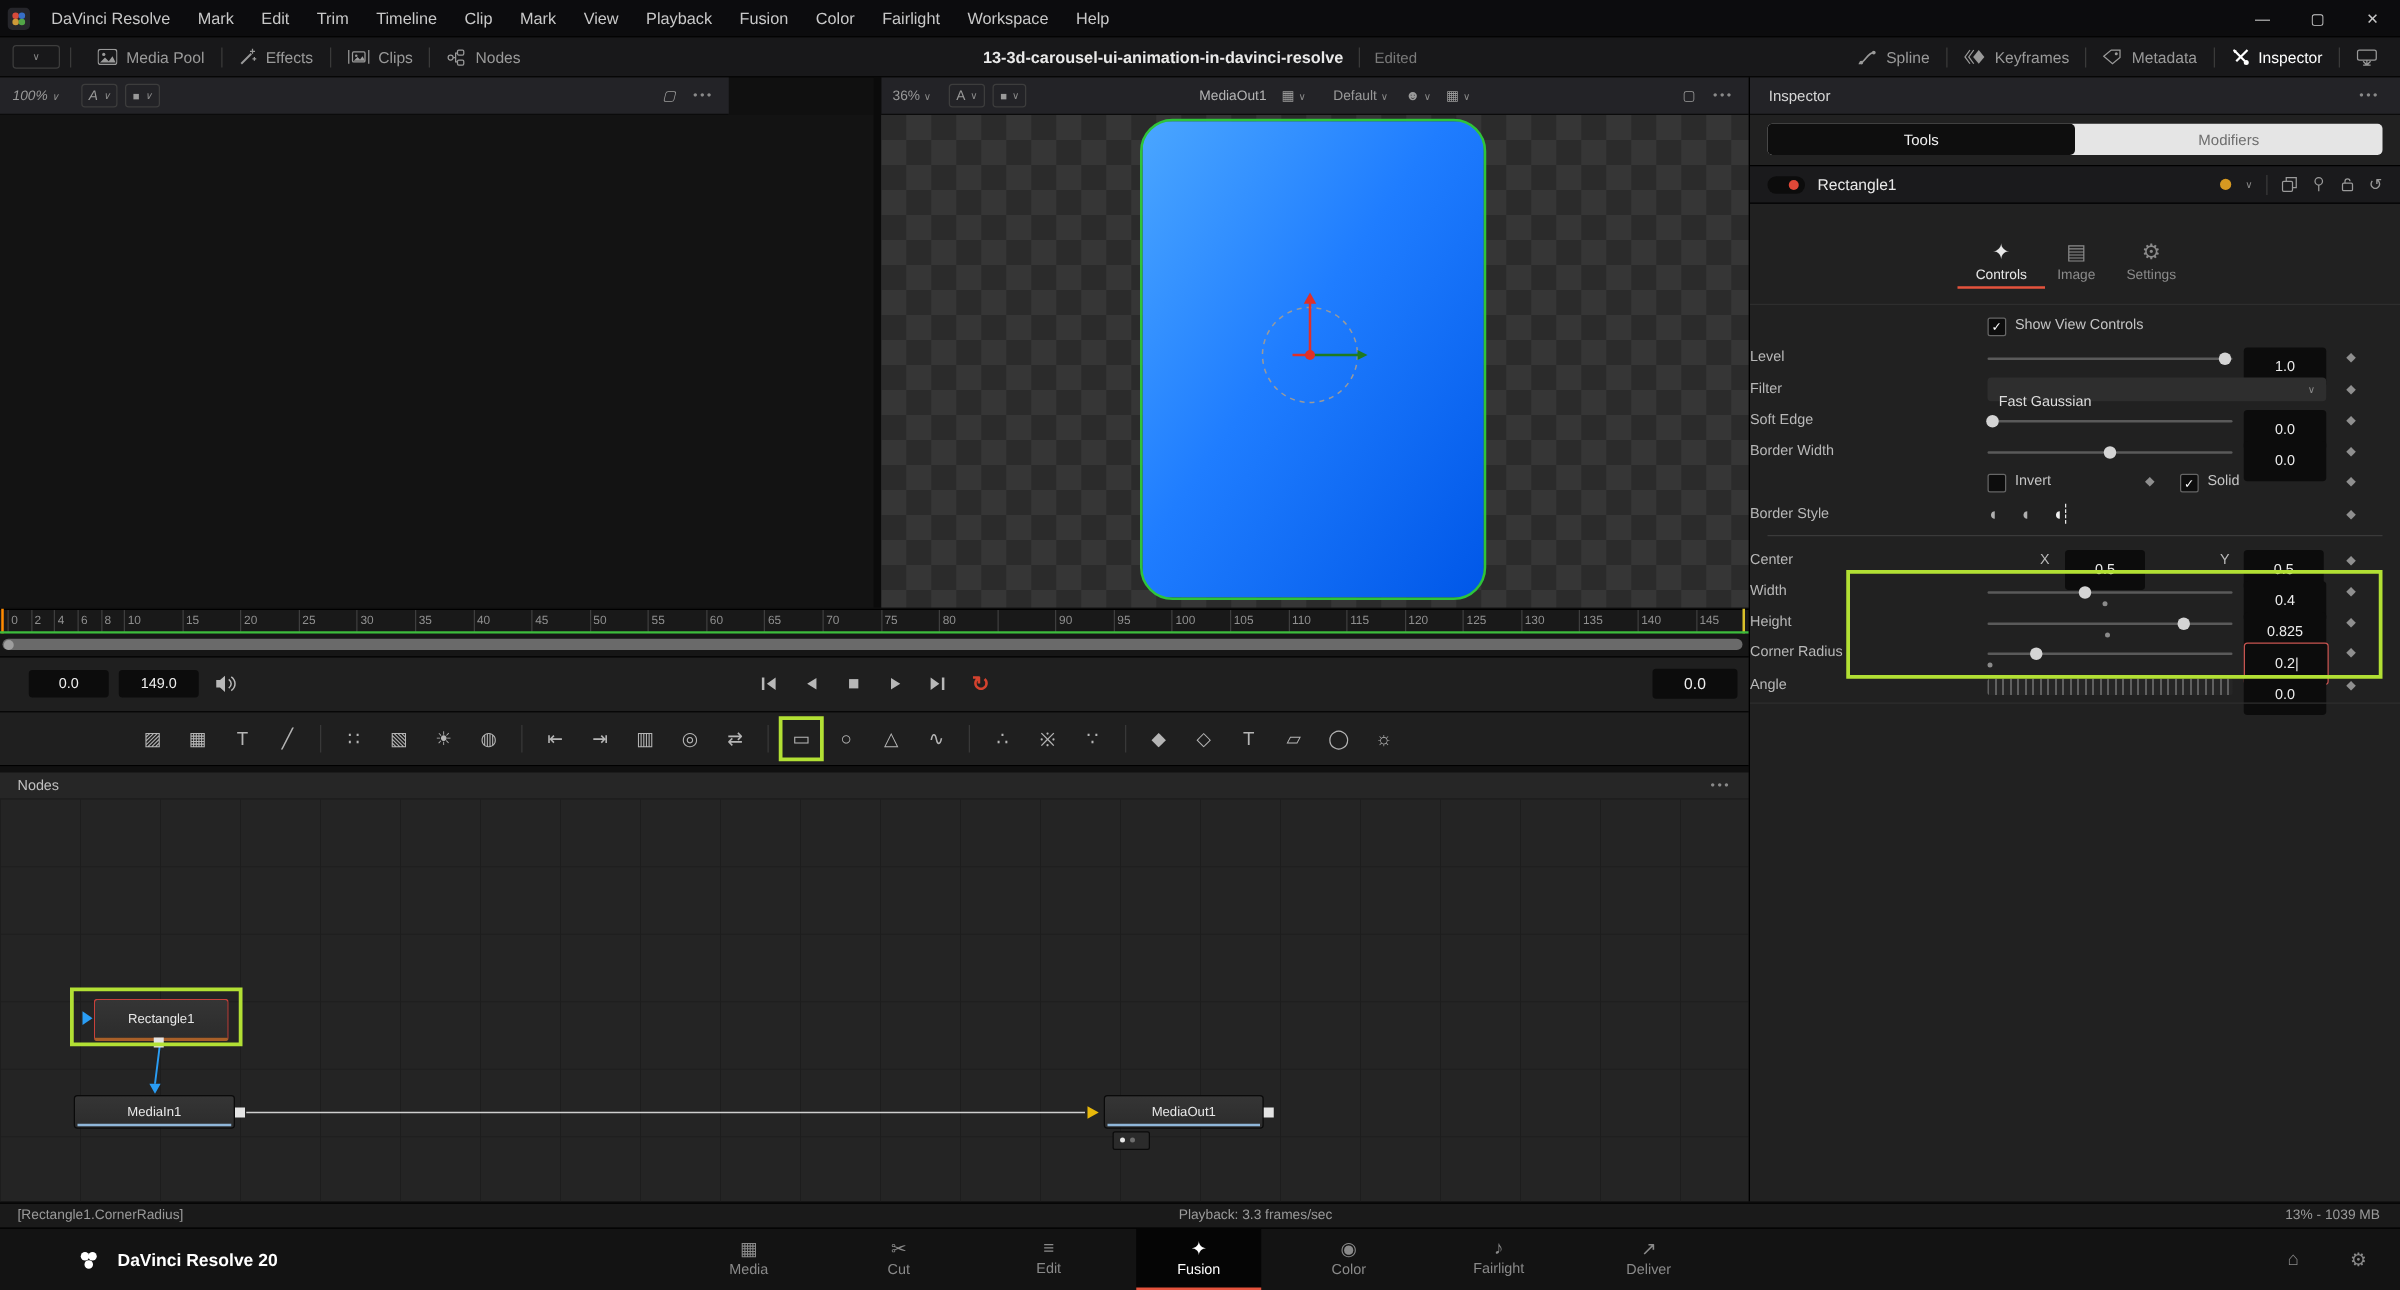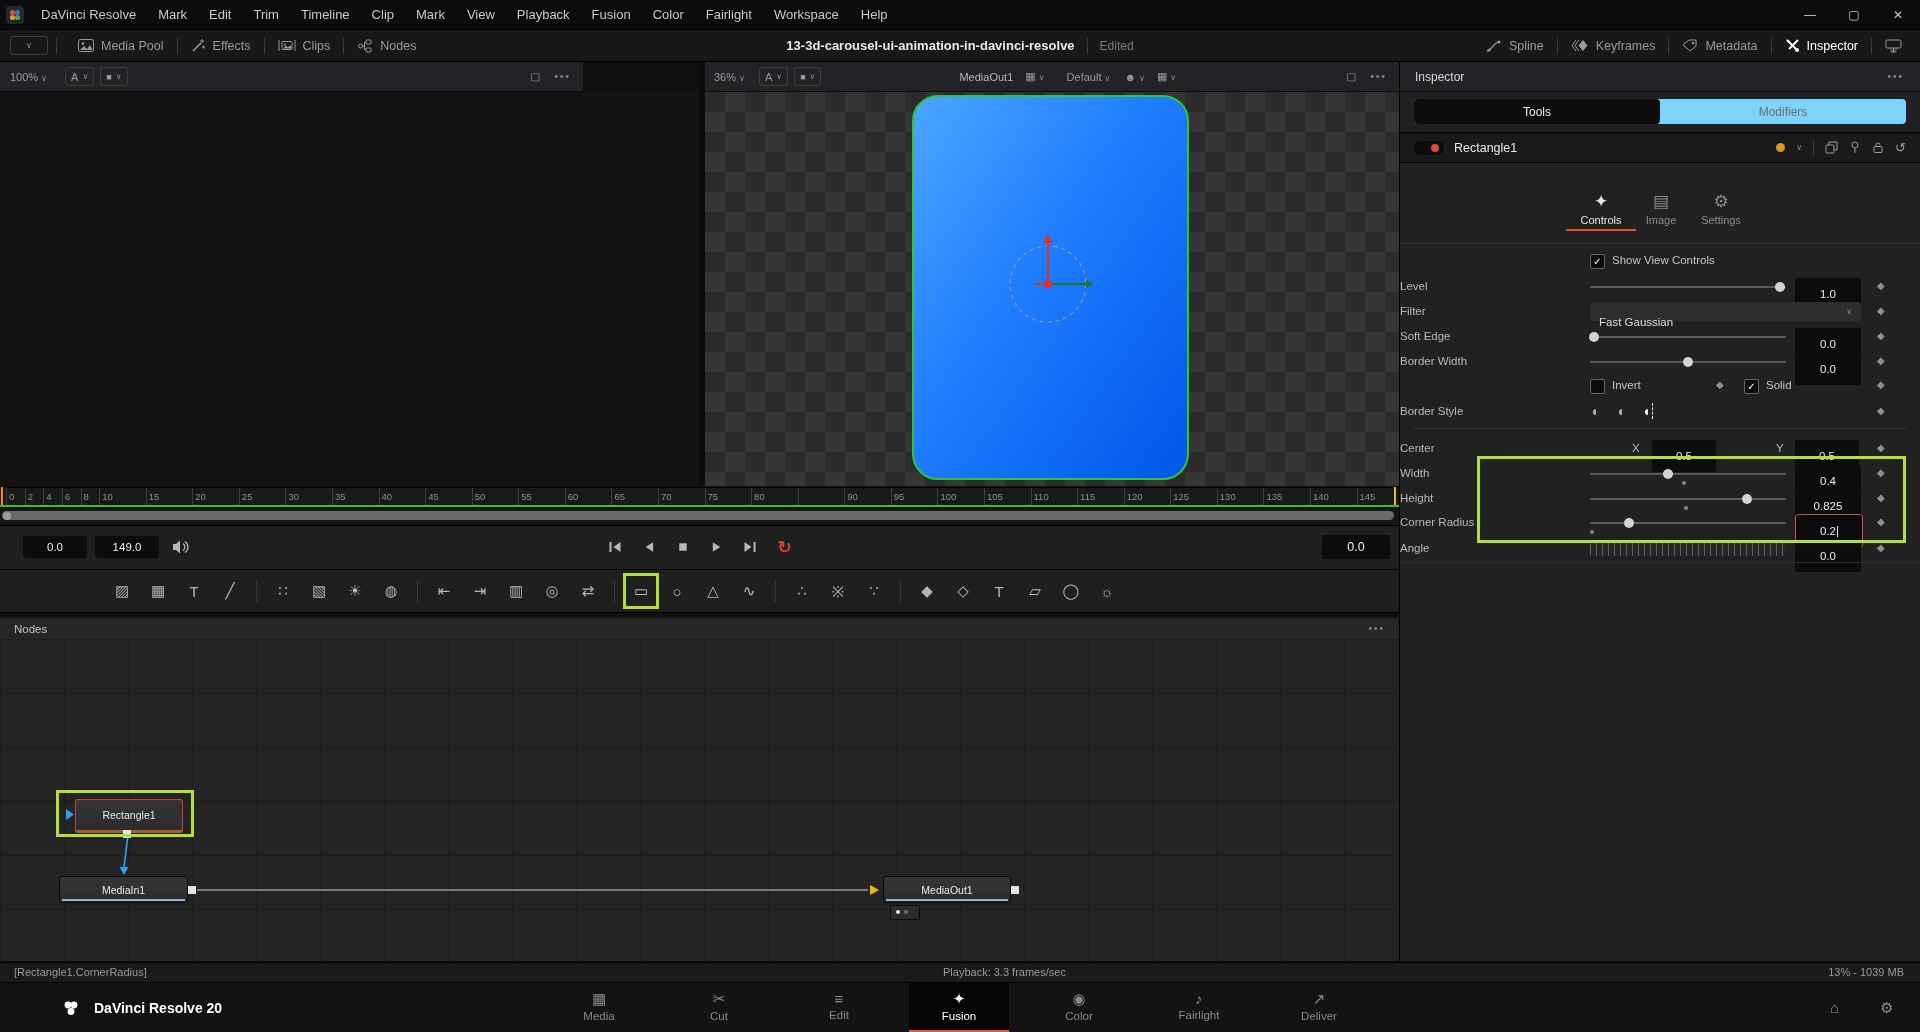--- a/index.html
+++ b/index.html
@@ -52,21 +52,21 @@
      background-image:linear-gradient(#1d1d1d 1px,transparent 1px),linear-gradient(90deg,#1d1d1d 1px,transparent 1px);
      background-size:64px 54px;}
   .node{position:absolute;background:linear-gradient(#353535,#2c2c2c);border:1px solid #0a0a0a;border-radius:3px;
      display:flex;align-items:center;justify-content:center;font-size:10.5px;color:#e8e8e8;}
   .nodeStripeBlue{position:absolute;left:2px;right:2px;bottom:1px;height:2px;background:#8fb6d9;}
   .port{position:absolute;background:#e4e4e4;width:8px;height:8px;}
   
   #inspHdr{left:1400px;top:62px;width:520px;height:29px;background:#232327;border-bottom:1px solid #0b0b0b;display:flex;align-items:center;font-size:12px;color:#d6d6d6;}
   #insp{left:1400px;top:92px;width:520px;height:869px;background:#212121;font-size:11.5px;}
   #vline{left:1399px;top:62px;width:1px;height:899px;background:#000;}
-  .tabsWrap{position:absolute;left:14px;top:7px;width:492px;height:25px;background:#7dd3fc;border-radius:4px;display:flex;}
+  .tabsWrap{position:absolute;left:14px;top:7px;width:492px;height:25px;background:#e5e5e5;border-radius:4px;display:flex;}
   .tab{flex:1;display:flex;align-items:center;justify-content:center;font-size:12px;color:#6e6e6e;border-radius:4px;}
   .tab.on{background:#0e0e0e;color:#f0f0f0;}
   #nodeHdr{position:absolute;left:0;top:40px;width:520px;height:29px;background:#1a1a1c;border-top:1px solid #000;border-bottom:1px solid #000;display:flex;align-items:center;}
   .subtab{position:absolute;width:70px;text-align:center;color:#8a8a8a;}
   .subtab .si{font-size:17px;}
   .subtab .sl{font-size:11px;margin-top:2px;}
   .subtab.on{color:#e8e8e8;}
   .irow{position:absolute;left:0;width:520px;height:20px;}
   .ilabel{position:absolute;left:0;top:3px;width:177px;text-align:left;color:#b8b8b8;}
   .itrack{position:absolute;left:190px;top:9px;width:196px;height:2px;background:#5a5a5a;border-radius:1px;}
@@ -209,21 +209,21 @@
       <div class="vdiv"></div>
       <div class="tbtn" style="padding-right:18px;">
         <svg width="17" height="14" viewBox="0 0 17 14">
             <rect x="1" y="1" width="15" height="8" rx="1.5" fill="none" stroke="#9a9a9a"></rect>
             <path d="M8.5 9v3M5.5 13h6M8.5 13l-3-3M8.5 13l3-3" stroke="#9a9a9a" fill="none"></path>
           </svg>
       </div>
     </div>
   </div>
 
-  <div class="strip abs" style="left:0;width:583px;">
+  <div class="strip abs" style="left:0;width:583px;font-style:italic;">
     <span style="margin-left:10px;"><span>100%</span> <span class="chev">∨</span></span>
     <div class="miniBox" style="margin-left:18px;">
         <span>A</span>
         <span class="chev">∨</span>
       </div>
     <div class="miniBox" style="margin-left:6px;">
         <span style="font-size:9px;">■</span>
         <span class="chev">∨</span>
       </div>
     <div style="margin-left:auto;display:flex;align-items:center;gap:14px;margin-right:12px;">

